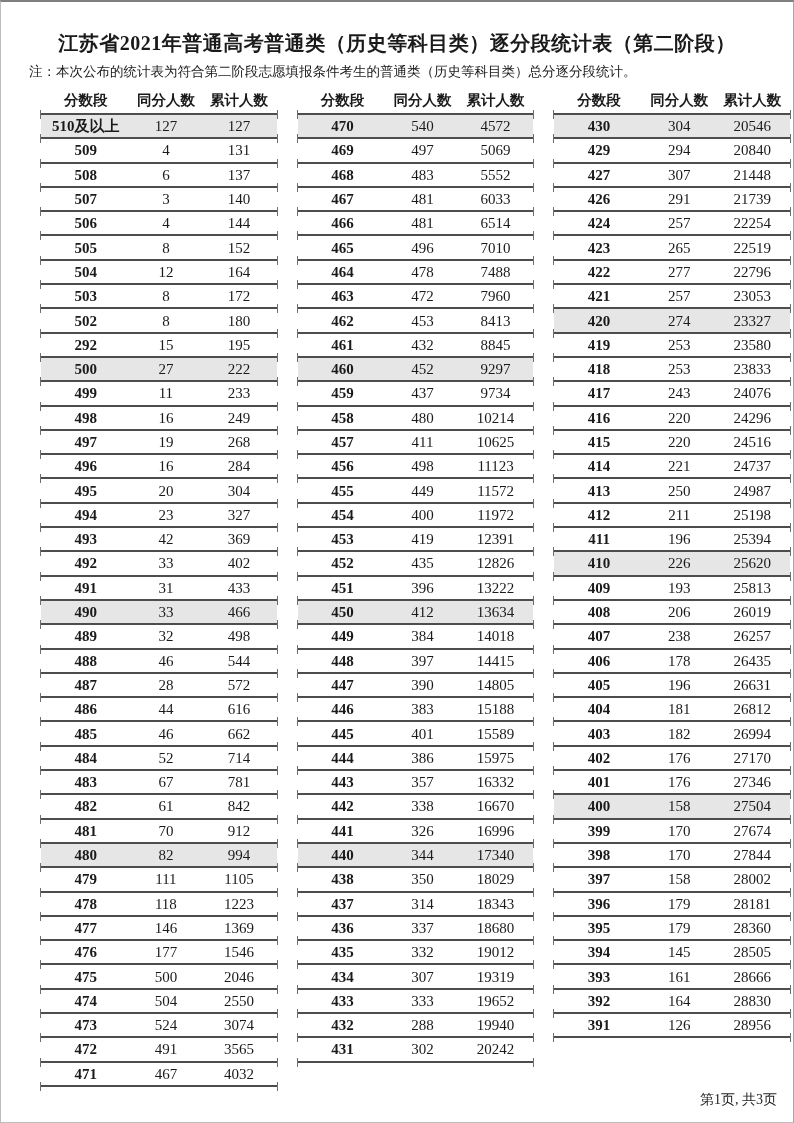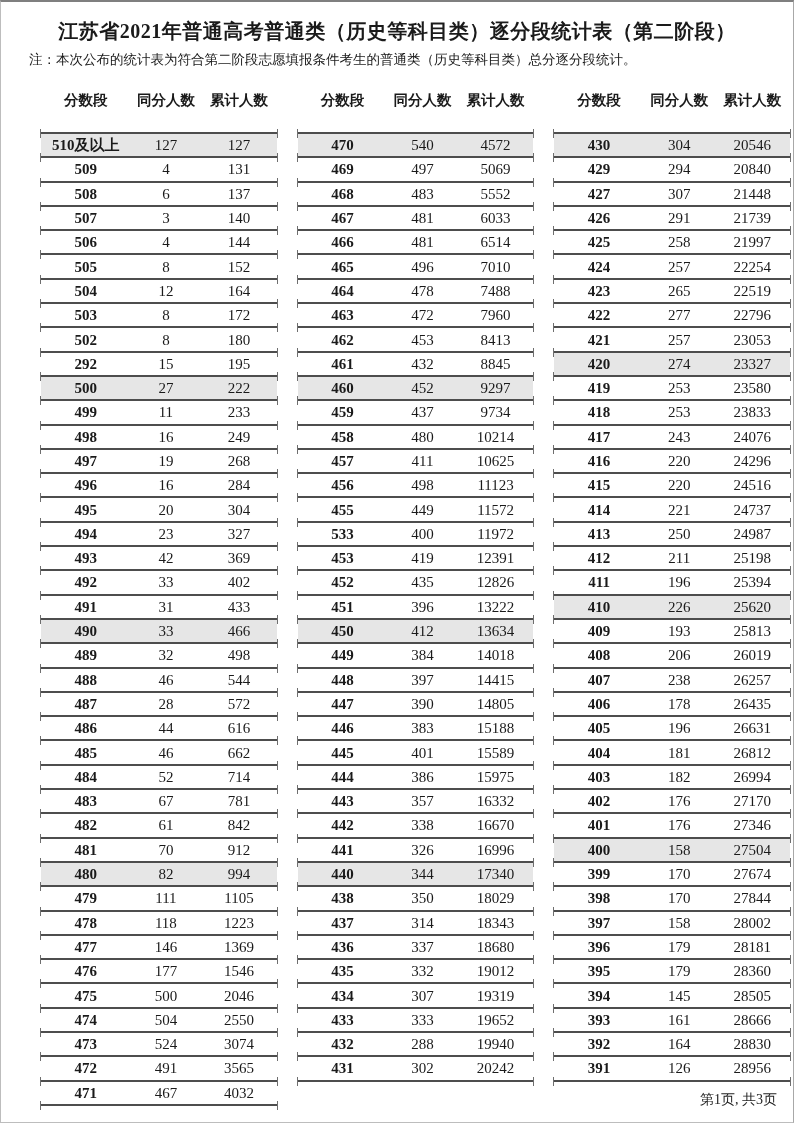--- a/index.html
+++ b/index.html
@@ -5,33 +5,33 @@
   * { margin:0; padding:0; box-sizing:border-box; }
   html,body { background:#ffffff; }
   .page {
     width:794px; height:1123px; position:relative; background:#fff;
     font-family:"Liberation Serif","DejaVu Serif",serif; color:#1a1a1a;
     border-top:2px solid var(--edge,#7f7f7f);
     border-left:1px solid #bdbdbd; border-right:1px solid #a8a8a8; border-bottom:1px solid #bdbdbd;
     overflow:hidden;
   }
   .title {
-    padding-top:15px; text-align:center;
+    padding-top:27px; text-align:center;
     font-size:20px; font-weight:bold; line-height:28px; letter-spacing:0.5px;
   }
   .note { padding:5px 4px 0 28px; font-size:13.5px; line-height:20px; }
   .cols { position:absolute; left:40px; top:86px; width:749px; display:flex; }
   .tsec { width:236px; }
   .tsec + .tsec { margin-left:21px; }
   .thead {
     display:grid; grid-template-columns:38% 30% 32%;
     font-weight:bold; font-size:14.5px; line-height:21px; height:24px; align-items:center;
   }
   .thead .hcell { text-align:center; white-space:nowrap; }
-  .tbody { margin-top:20px; }
+  .tbody { margin-top:1px; }
   .row {
     position:relative; height:24.3px;
     display:grid; grid-template-columns:38% 30% 32%; align-items:center;
     border-top:2px solid var(--line,#4d4d4d);
     font-size:15px;
   }
   .row.hl { background:var(--hl,#e6e6e6); }
   .row::before, .row::after, .row-end::before, .row-end::after {
     content:""; position:absolute; top:-5px; width:1px; height:9px; background:#6e6e6e;
   }
@@ -343,21 +343,21 @@
             <span class="cell c0">456</span>
             <span class="cell c1">498</span>
             <span class="cell c2">11123</span>
           </div>
           <div class="row">
             <span class="cell c0">455</span>
             <span class="cell c1">449</span>
             <span class="cell c2">11572</span>
           </div>
           <div class="row">
-            <span class="cell c0">533</span>
+            <span class="cell c0">454</span>
             <span class="cell c1">400</span>
             <span class="cell c2">11972</span>
           </div>
           <div class="row">
             <span class="cell c0">453</span>
             <span class="cell c1">419</span>
             <span class="cell c2">12391</span>
           </div>
           <div class="row">
             <span class="cell c0">452</span>
@@ -488,25 +488,20 @@
             <span class="cell c0">427</span>
             <span class="cell c1">307</span>
             <span class="cell c2">21448</span>
           </div>
           <div class="row">
             <span class="cell c0">426</span>
             <span class="cell c1">291</span>
             <span class="cell c2">21739</span>
           </div>
           <div class="row">
-            <span class="cell c0">425</span>
-            <span class="cell c1">258</span>
-            <span class="cell c2">21997</span>
-          </div>
-          <div class="row">
             <span class="cell c0">424</span>
             <span class="cell c1">257</span>
             <span class="cell c2">22254</span>
           </div>
           <div class="row">
             <span class="cell c0">423</span>
             <span class="cell c1">265</span>
             <span class="cell c2">22519</span>
           </div>
           <div class="row">

